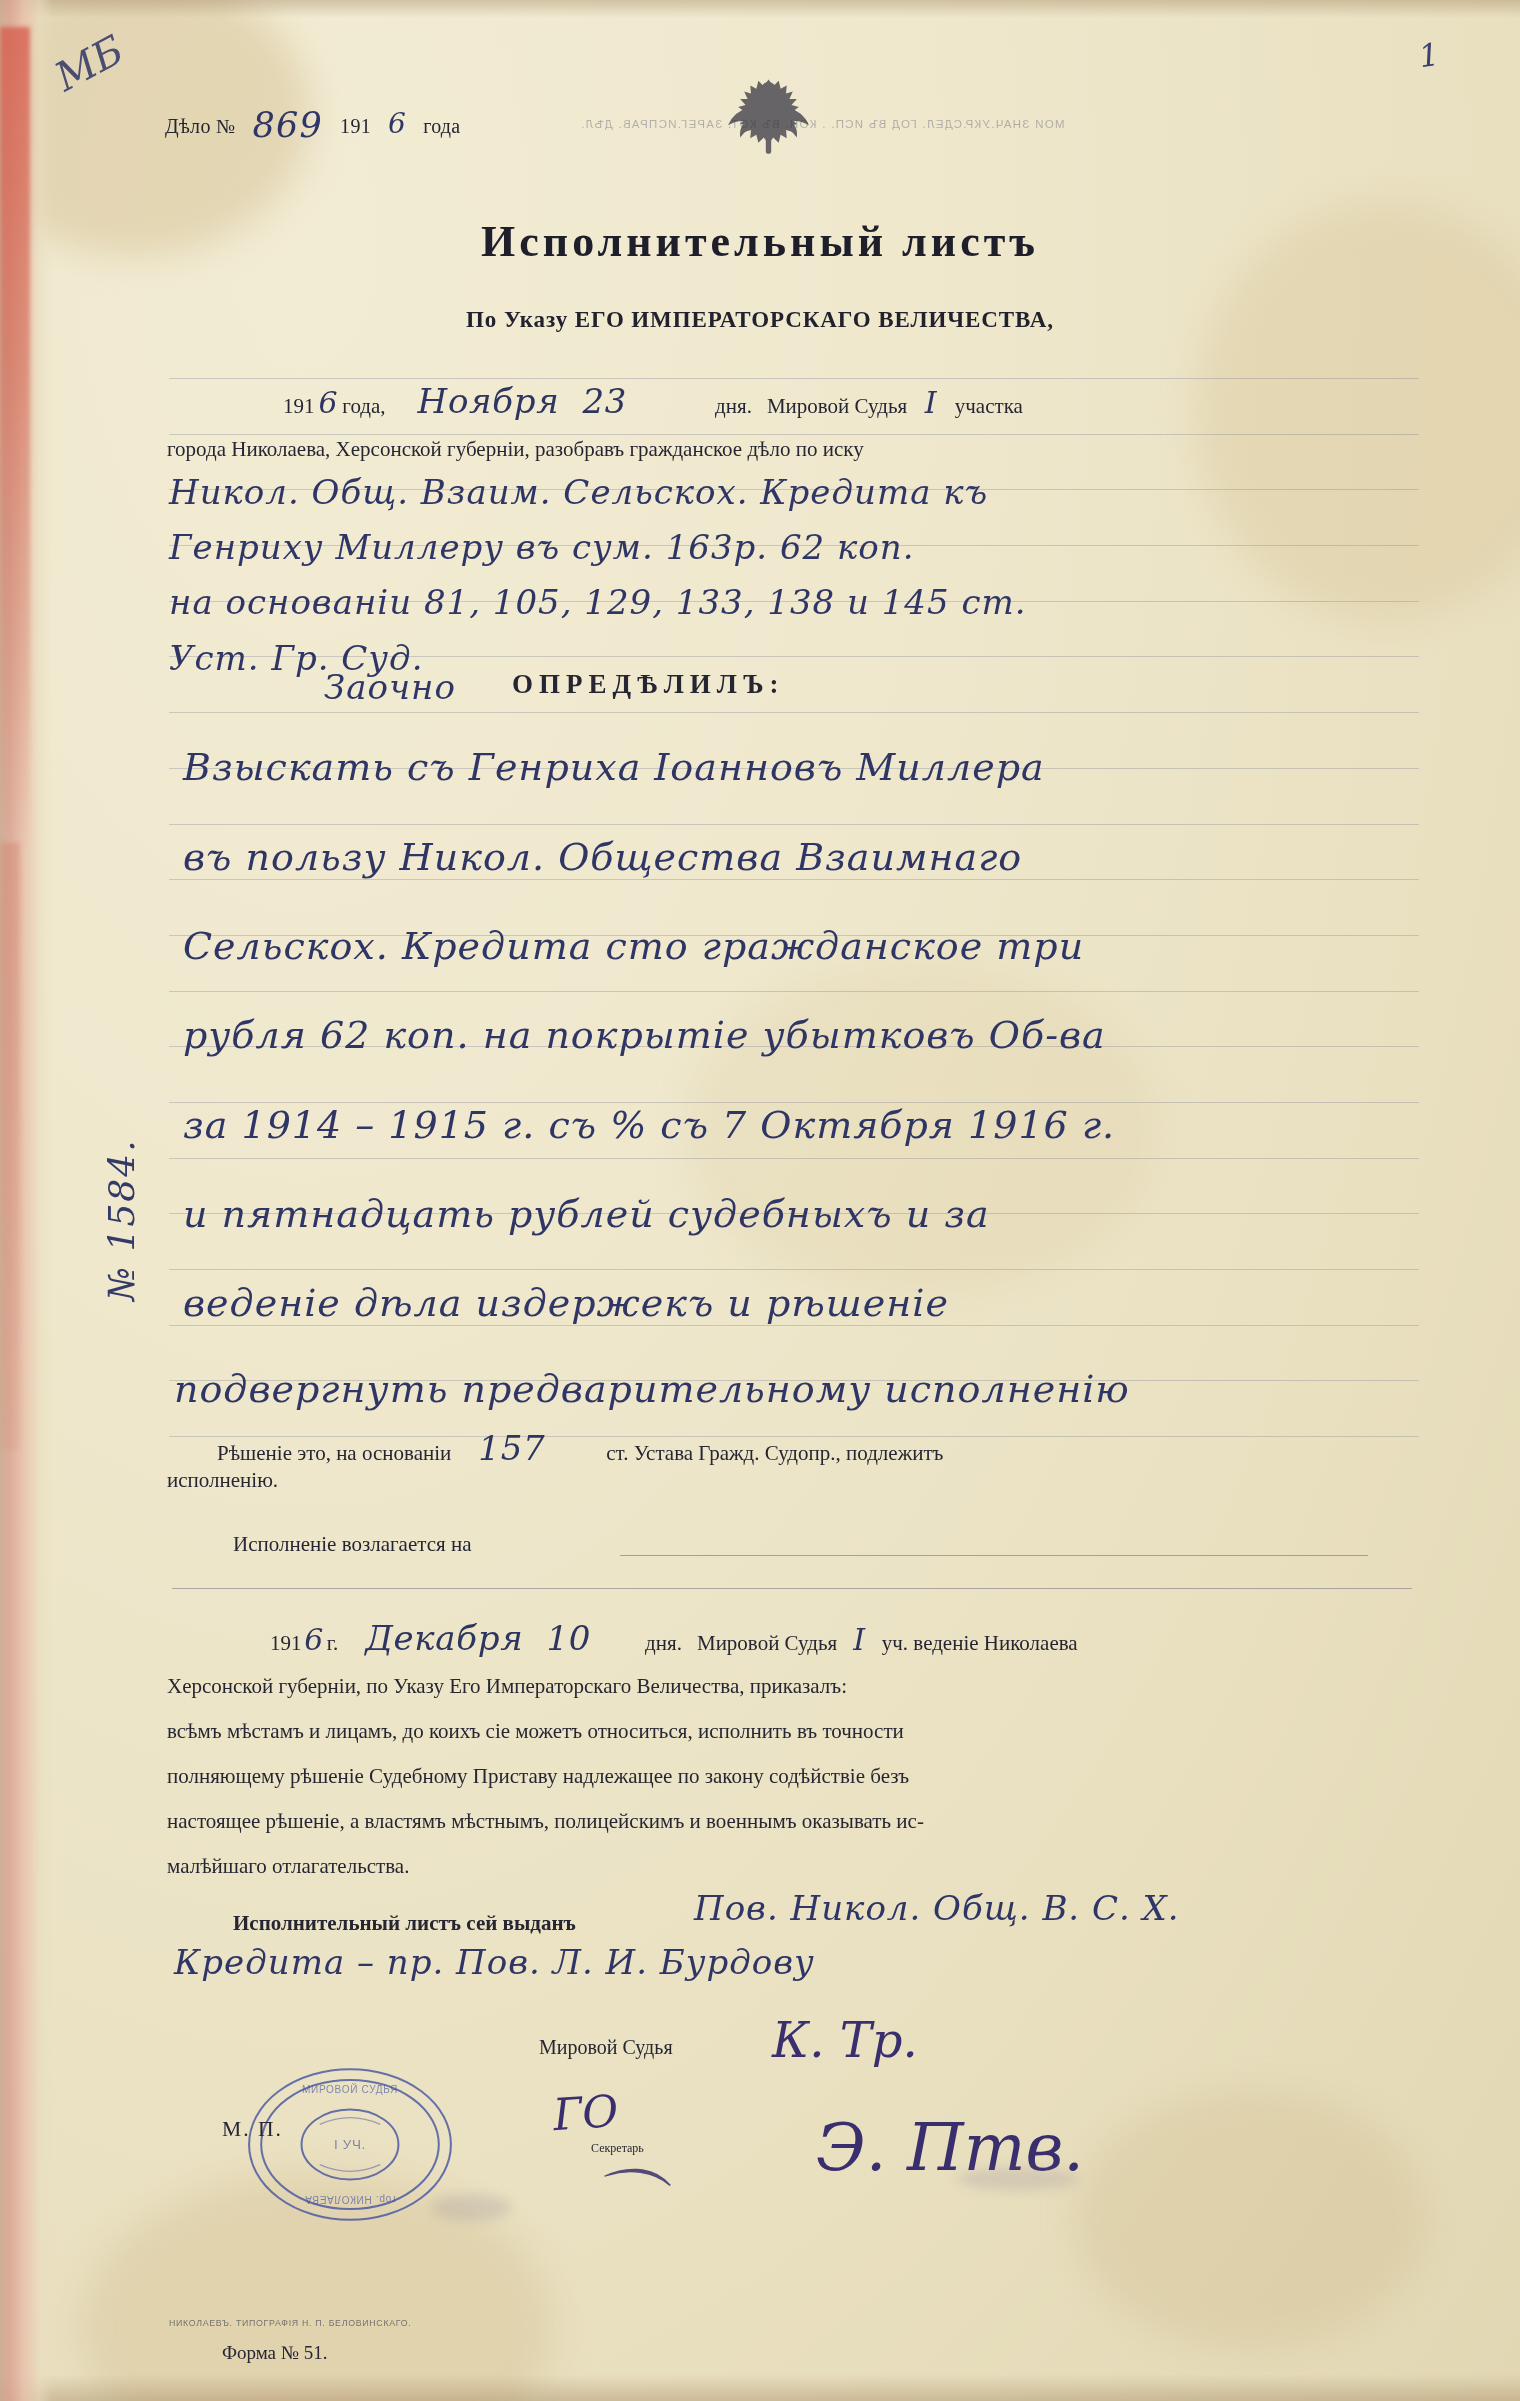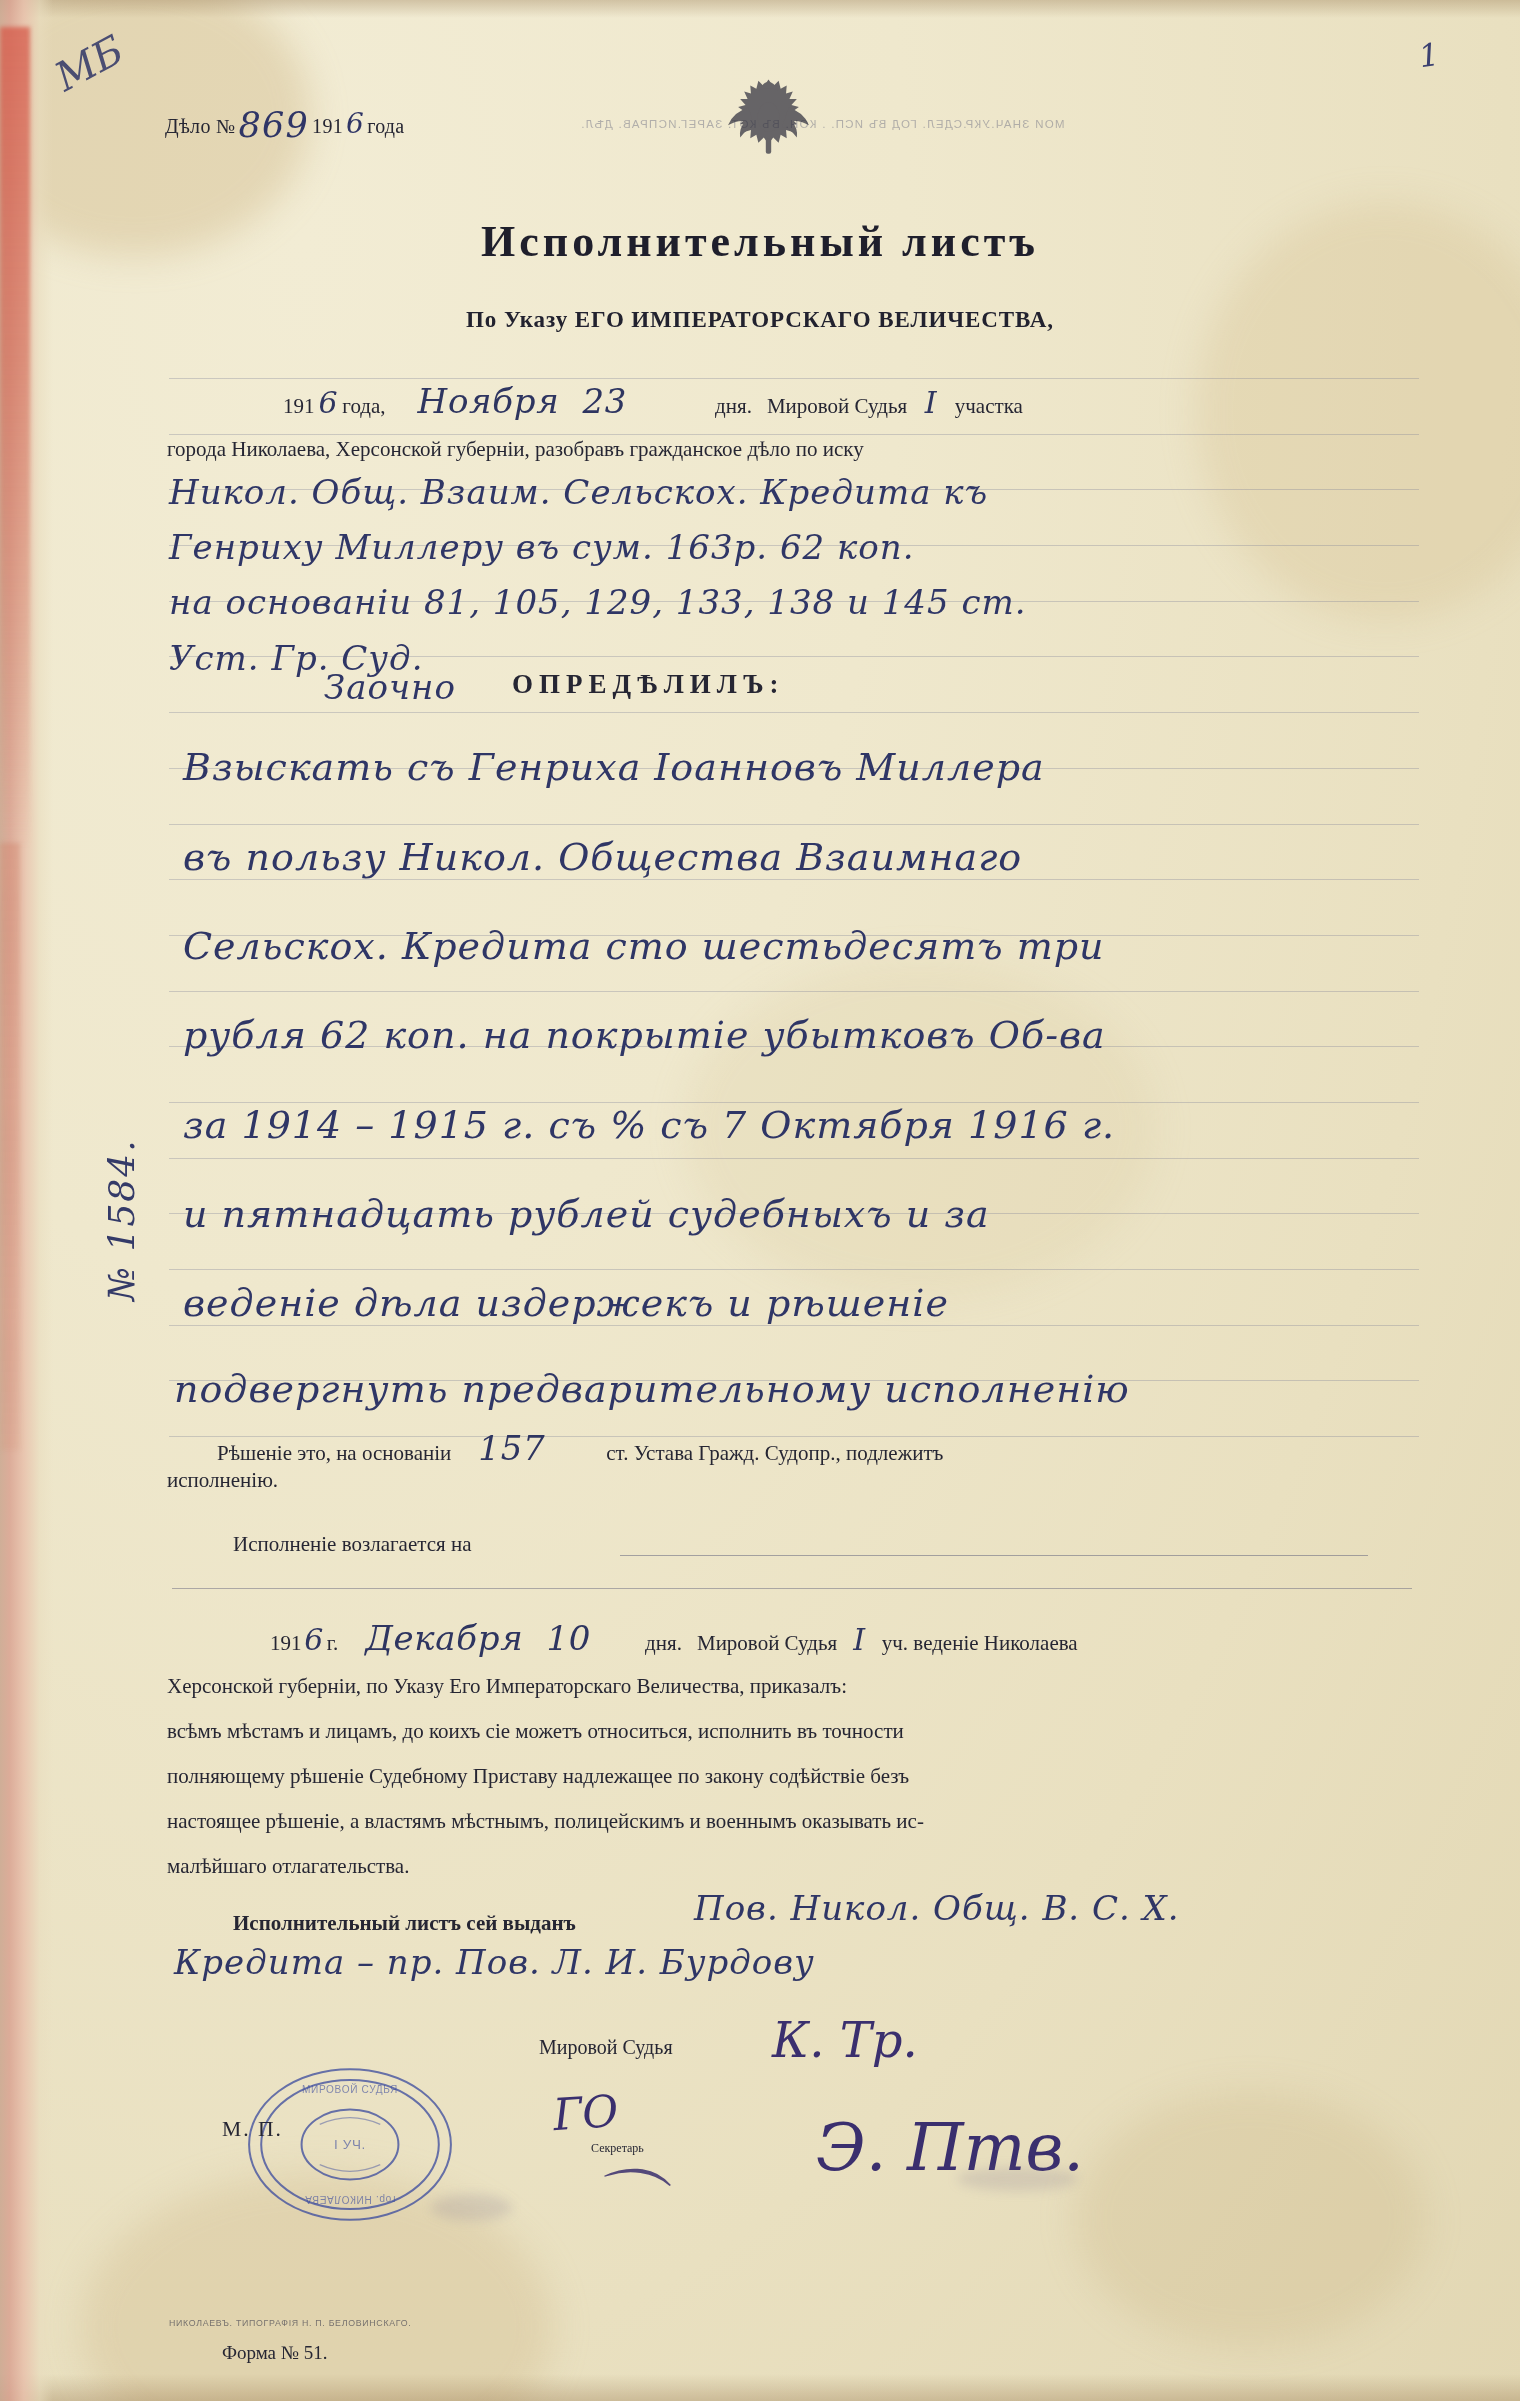--- a/index.html
+++ b/index.html
@@ -77,21 +77,21 @@
     font-family: "DejaVu Serif", serif;
     color: #2e3560;
     font-style: italic;
     letter-spacing: 0.7px;
   }
 
   
   .case-line {
     position: absolute; left: 165px; top: 101px;
     font-size: 20px; letter-spacing: 0.3px;
-    display: flex; align-items: baseline; gap: 3px;
+    display: flex; align-items: baseline; gap: 17px;
   }
   .case-num {
     font-family: "DejaVu Serif", serif; font-style: italic;
     font-size: 35px; color: #2f3566; position: relative; top: 4px;
     letter-spacing: 1.3px;
   }
   .case-year-h { font-family: "DejaVu Serif", serif; font-style: italic; font-size: 28px; color: #2f3566; }
 
   
   .ghost-stamp {
@@ -288,21 +288,21 @@
     <div class="handline h-md" style="left:169px; top:472px;">Никол. Общ. Взаим. Сельскох. Кредита къ</div>
     <div class="handline h-md" style="left:169px; top:527px;">Генриху Миллеру въ сум. 163р. 62 коп.</div>
     <div class="handline h-md" style="left:169px; top:582px;">на основаніи 81, 105, 129, 133, 138 и 145 ст.</div>
     <div class="handline h-md" style="left:169px; top:638px;">Уст. Гр. Суд.</div>
 
     <div class="handline h-md" style="left:324px; top:667px;">Заочно</div>
     <div class="row ln-dec print" style="left:512px; top:669px;">ОПРЕДѢЛИЛЪ:</div>
 
     <div class="handline h-lg" style="left:183px; top:835px;">въ пользу Никол. Общества Взаимнаго</div>
     <div class="handline h-lg" style="left:183px; top:745px;">Взыскать съ Генриха Іоанновъ Миллера</div>
-    <div class="handline h-lg" style="left:183px; top:924px;">Сельскох. Кредита сто шестьдесятъ три</div>
+    <div class="handline h-lg" style="left:183px; top:924px;">Сельскох. Кредита сто гражданское три</div>
     <div class="handline h-lg" style="left:183px; top:1013px;">рубля 62 коп. на покрытіе убытковъ Об-ва</div>
     <div class="handline h-lg" style="left:183px; top:1103px;">за 1914 – 1915 г. съ % съ 7 Октября 1916 г.</div>
     <div class="handline h-lg" style="left:183px; top:1192px;">и пятнадцать рублей судебныхъ и за</div>
     <div class="handline h-lg" style="left:183px; top:1281px;">веденіе дѣла издержекъ и рѣшеніе</div>
     <div class="handline h-lg" style="left:174px; top:1367px;">подвергнуть предварительному исполненію</div>
 
     <div class="row" style="left:217px; top:1428px; display:flex; align-items:baseline;">
       <span>Рѣшеніе это, на основаніи</span>
       <span class="hand h-md" style="margin:0 61px 0 27px;">157</span>
       <span>ст. Устава Гражд. Судопр., подлежитъ</span>

